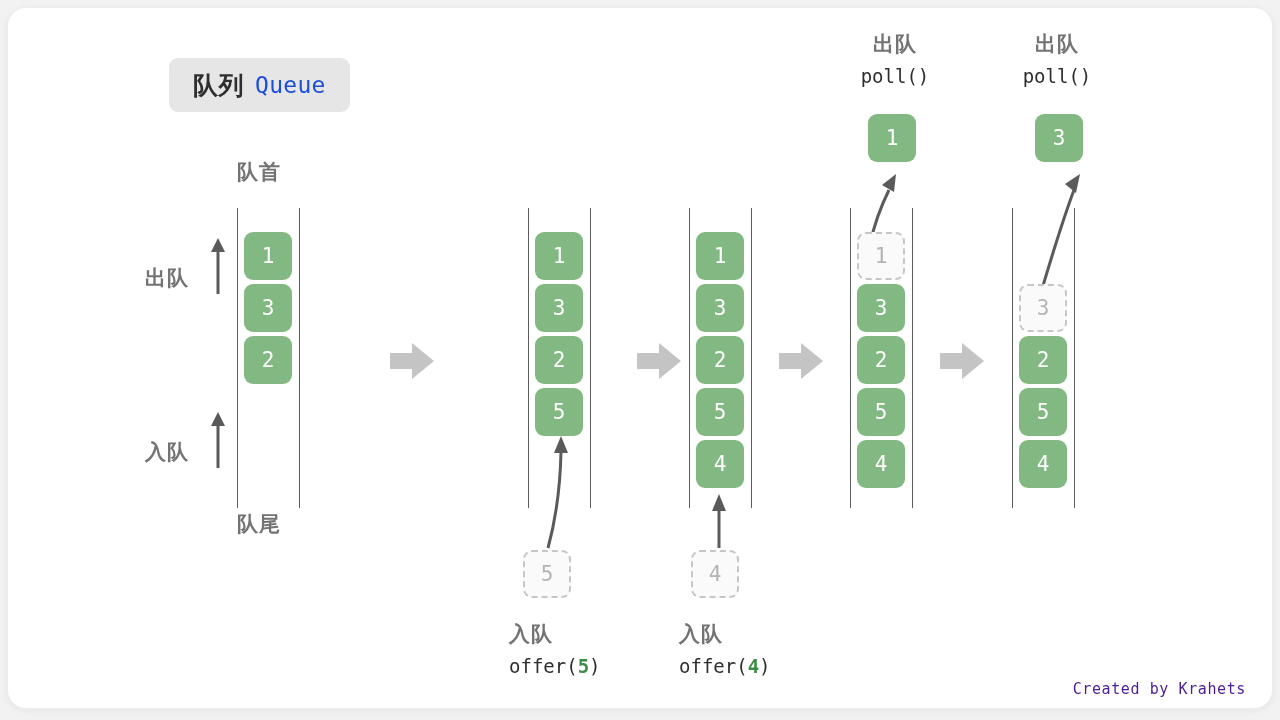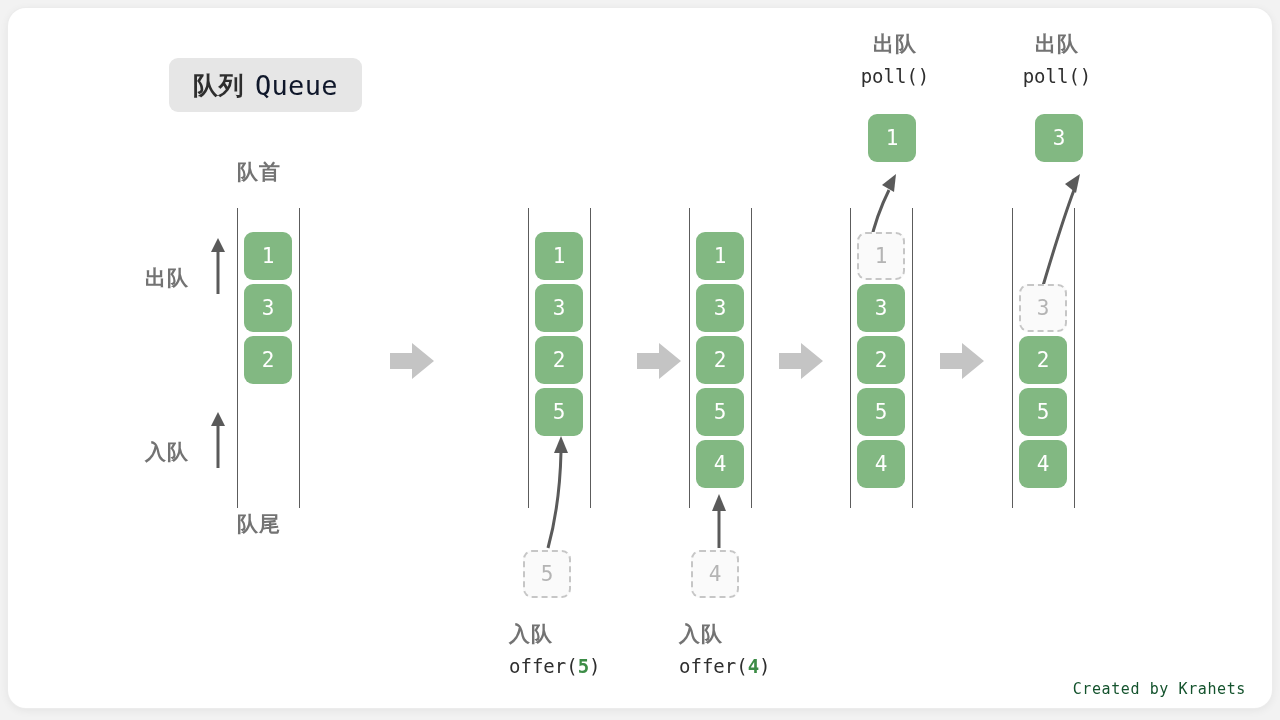--- a/index.html
+++ b/index.html
@@ -49,22 +49,22 @@
     margin-top: 12px;
   }
   #title-badge .cn {
     font-size: 25px;
     font-weight: 700;
     color: #2e2e2e;
     letter-spacing: 0.5px;
   }
   #title-badge .en {
     font-family: "DejaVu Sans Mono", "Liberation Mono", monospace;
-    font-size: 27px;
-    color: #0f172a;
+    font-size: 23px;
+    color: #1d4ed8;
     letter-spacing: 0.3px;
   }
 
   
   .cn-label {
     font-size: 21px;
     font-weight: 700;
     color: #737373;
     letter-spacing: 1px;
     white-space: nowrap;
@@ -113,21 +113,21 @@
     height: 40px;
     color: #c4c4c4;
   }
 
   
   #watermark {
     right: 34px;
     bottom: 22px;
     font-family: "DejaVu Sans Mono", "Liberation Mono", monospace;
     font-size: 15px;
-    color: #14532d;
+    color: #4c1d95;
     letter-spacing: 0.6px;
   }
 
   .stacklabel {
     display: flex;
     flex-direction: column;
     align-items: flex-start;
     gap: 7px;
   }
   .stacklabel.center { align-items: center; }

